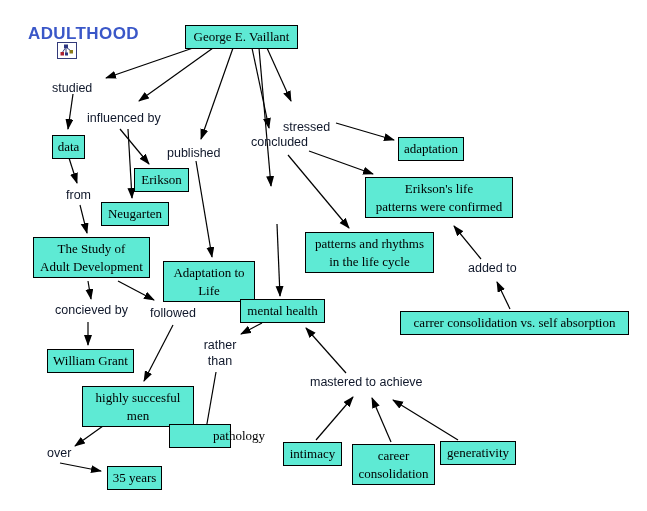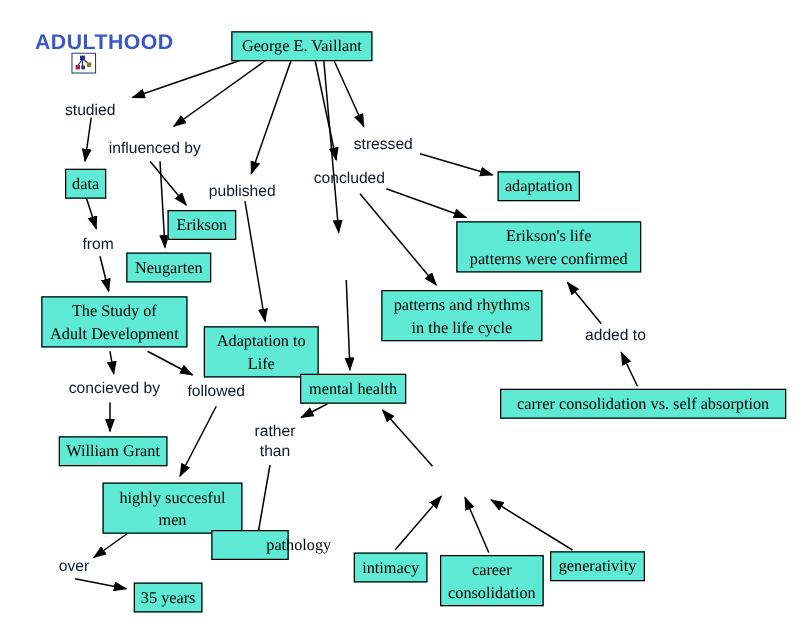--- a/index.html
+++ b/index.html
@@ -95,22 +95,23 @@
   <div class="node" style="left:169px;top:424px;width:62px;padding-left:43px;">pathology</div>
   <div class="node" style="left:283px;top:442px;width:59px;">intimacy</div>
   <div class="node" style="left:352px;top:444px;width:83px;">career
 consolidation</div>
   <div class="node" style="left:440px;top:441px;width:76px;">generativity</div>
 
   <div class="link-label" style="left:52px;top:81px;">studied</div>
   <div class="link-label" style="left:87px;top:111px;">influenced by</div>
   <div class="link-label" style="left:167px;top:146px;">published</div>
   <div class="link-label" style="left:251px;top:135px;">concluded</div>
-  <div class="link-label" style="left:283px;top:108px;">stressed</div>
+  <div class="link-label" style="left:283px;top:120px;">stressed</div>
   <div class="link-label" style="left:66px;top:188px;">from</div>
   <div class="link-label" style="left:55px;top:303px;">concieved by</div>
   <div class="link-label" style="left:150px;top:306px;">followed</div>
   <div class="link-label center" style="left:197px;top:338px;width:46px;">rather
 than</div>
   <div class="link-label" style="left:47px;top:446px;">over</div>
+  <div class="link-label" style="left:310px;top:375px;">mastered to achieve</div>
   <div class="link-label" style="left:468px;top:261px;">added to</div>
 
 </div>
 
 </body></html>

